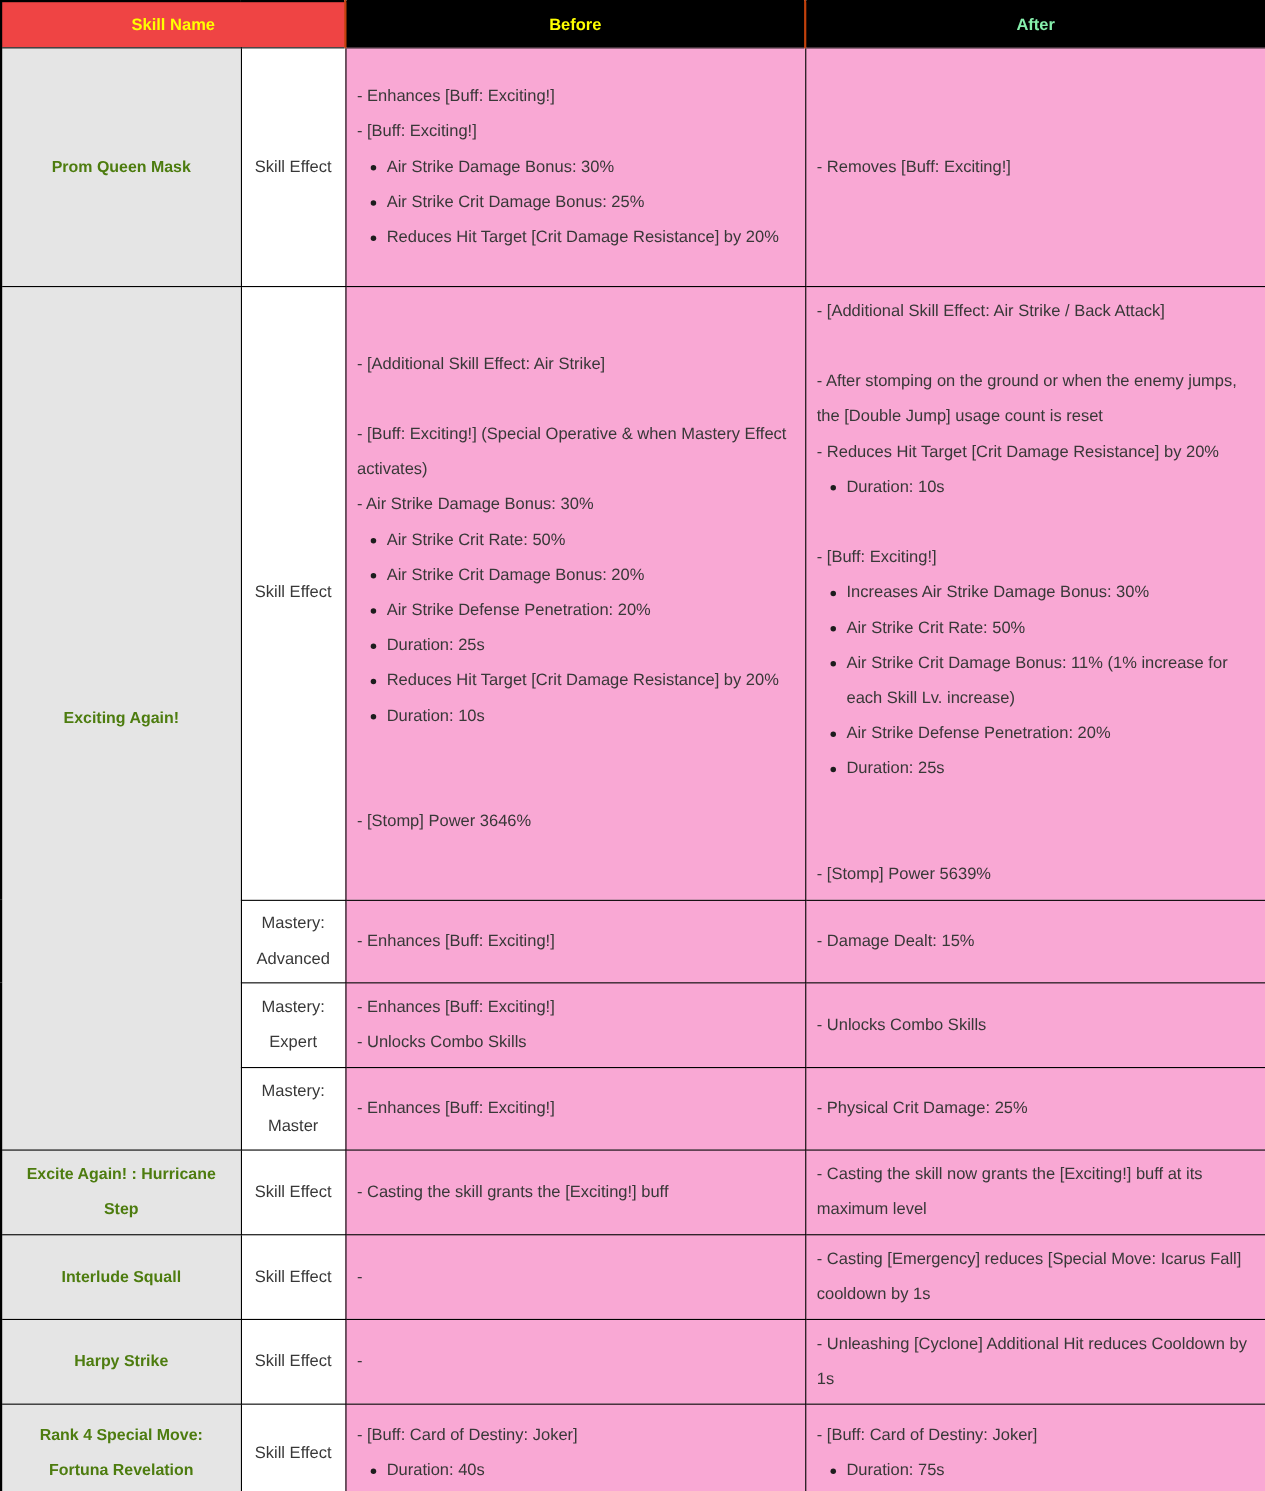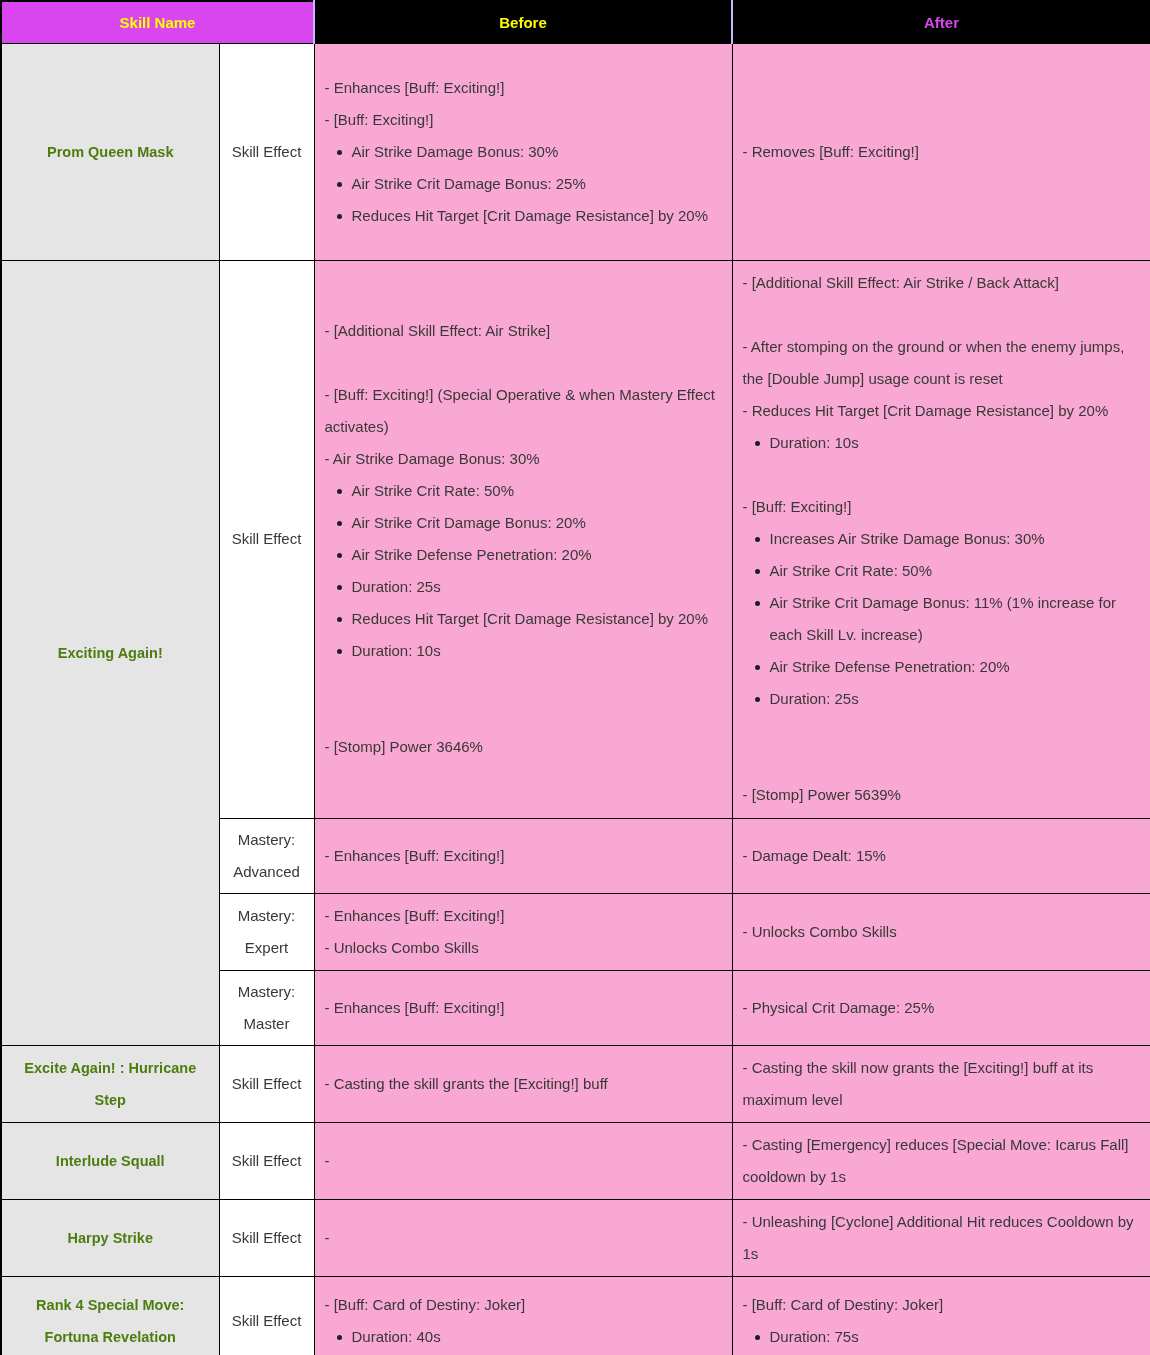--- a/index.html
+++ b/index.html
@@ -23,21 +23,21 @@
   thead tr { height: 42px; }
   thead th {
     background: #000000;
     color: #ffff00;
     font-size: 15px;
     font-weight: bold;
     text-align: center;
     vertical-align: middle;
     border-bottom: 1px solid #000000;
   }
-  thead th + th { border-left: 2px solid #c4b5fd; }
+  thead th + th { border-left: 2px solid #c2410c; }
 
   tbody td {
     border: 1px solid #000000;
     vertical-align: middle;
     font-size: 15px;
     line-height: 32px;
   }
   td.name-cell {
     background: #e5e5e5;
     text-align: center;
@@ -78,23 +78,23 @@
 
 <table class="skill-table">
   <colgroup>
     <col class="c-name">
       <col class="c-label">
       <col class="c-before">
       <col class="c-after">
   </colgroup>
   <thead>
     <tr>
-      <th colspan="2" style="background: #d946ef; color: rgb(255, 255, 0); margin-left: 16px;">Skill Name</th>
+      <th colspan="2" style="background: #ef4444; color: rgb(255, 255, 0); margin-left: 16px;">Skill Name</th>
       <th style="background: rgb(0, 0, 0); color: rgb(255, 255, 0);">Before</th>
-      <th style="background: rgb(0, 0, 0); color: #d946ef;">After</th>
+      <th style="background: rgb(0, 0, 0); color: #86efac;">After</th>
     </tr>
   </thead>
   <tbody id="table-body">
       <tr style="height: 217px;">
         <td class="name-cell" rowspan="1" style="background: rgb(229, 229, 229);">Prom Queen Mask</td>
         <td class="label-cell">Skill Effect</td>
         <td class="content-cell">
           <p class="line">- Enhances [Buff: Exciting!]</p>
           <p class="line">- [Buff: Exciting!]</p>
           <p class="line bullet">

